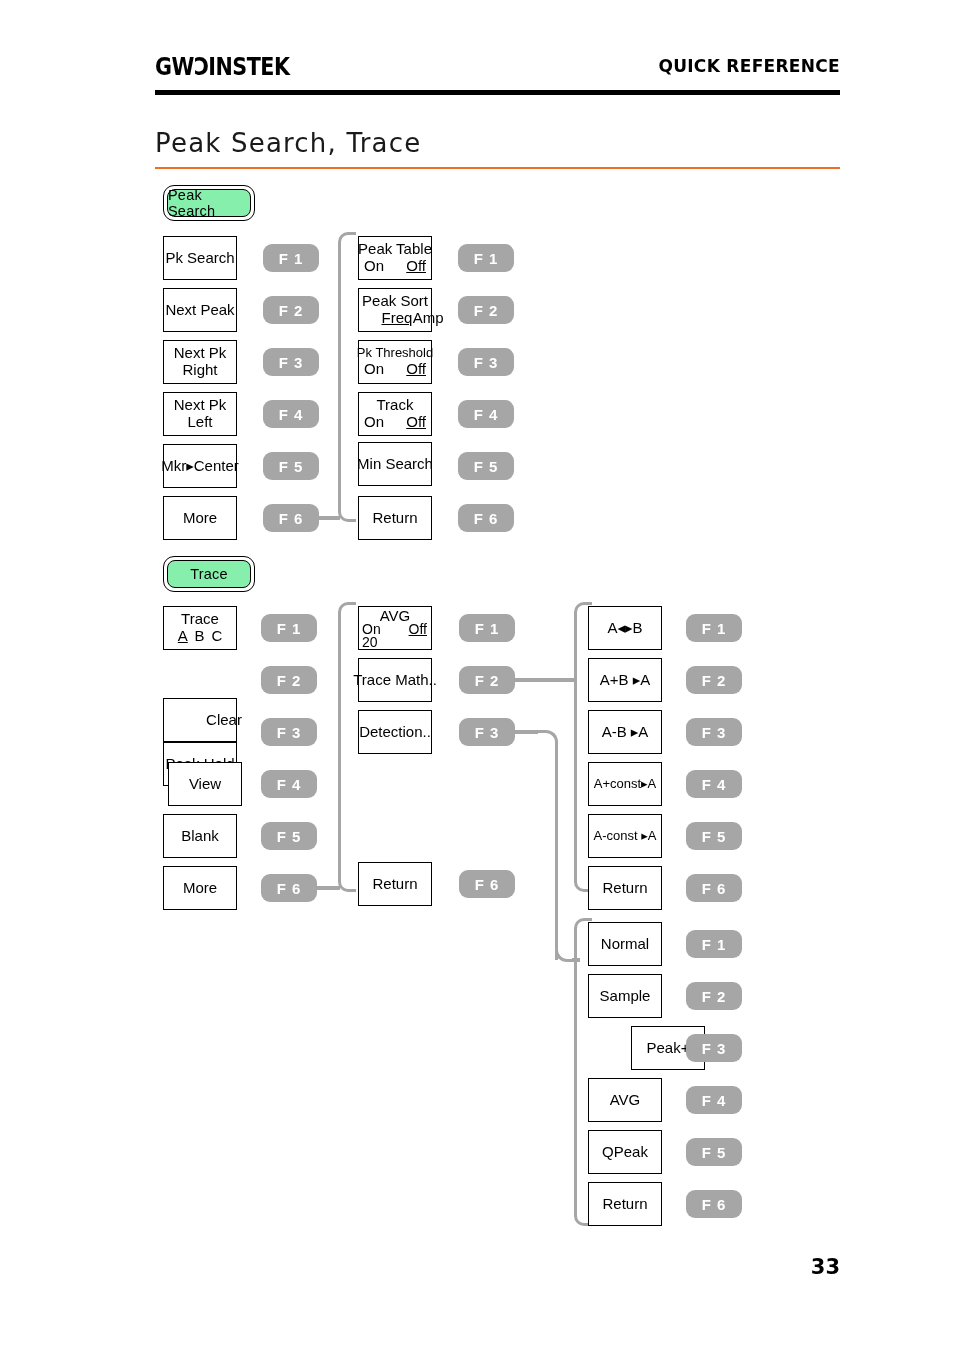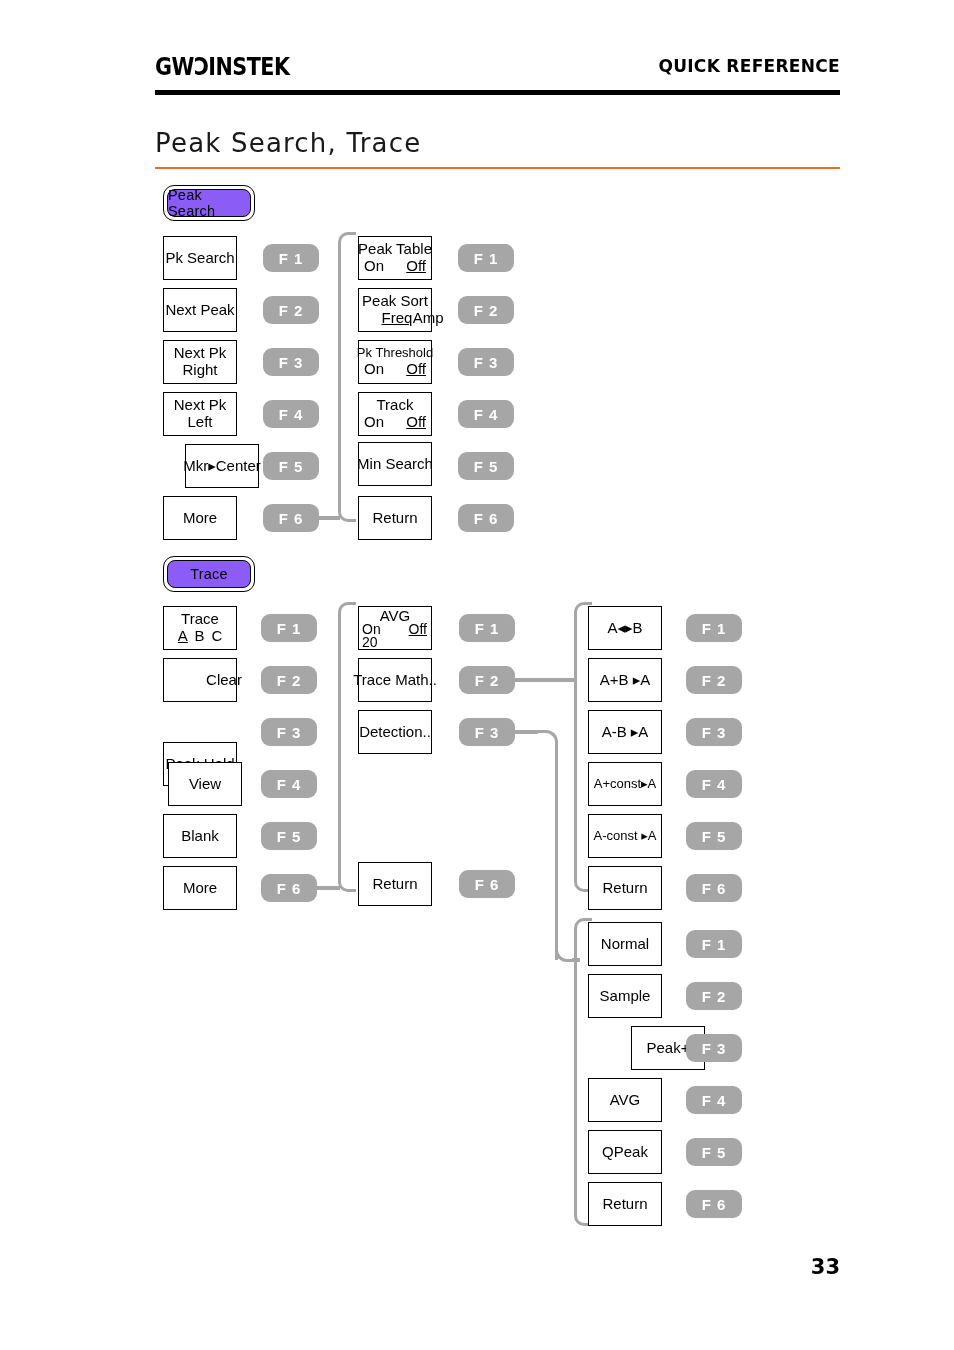--- a/index.html
+++ b/index.html
@@ -89,21 +89,21 @@
     box-sizing: border-box;
   }
   .hardkey .inner {
     position: absolute;
     left: 3px;
     top: 3px;
     right: 3px;
     bottom: 3px;
     border: 1.6px solid #000;
     border-radius: 8px;
-    background: #8b5cf6;
+    background: #86efac;
     box-sizing: border-box;
     display: flex;
     align-items: center;
     justify-content: center;
     font-size: 14.5px;
     letter-spacing: 0.2px;
   }
 
   
   .softkey {
@@ -259,21 +259,21 @@
   <span class="l2">Right</span>
 </div>
 <div class="fkey" style="left:263px; top:348px;">F 3</div>
 
 <div class="softkey two-line" style="left:163px; top:392px;">
   <span class="l1">Next Pk</span>
   <span class="l2">Left</span>
 </div>
 <div class="fkey" style="left:263px; top:400px;">F 4</div>
 
-<div class="softkey" style="left:163px; top:444px;margin-left:22px;">
+<div class="softkey" style="left:163px; top:444px;">
   <span class="l1">Mkr▸Center</span>
 </div>
 <div class="fkey" style="left:263px; top:452px;">F 5</div>
 
 <div class="softkey" style="left:163px; top:496px;">
   <span class="l1">More</span>
 </div>
 <div class="fkey" style="left:263px; top:504px;">F 6</div>
 
 <div class="wire" style="left:318px; top:516px; width:22px; height:3.5px;"></div>
@@ -332,21 +332,21 @@
 <div class="softkey toggle" style="left:163px; top:606px;">
   <span class="l1">Trace</span>
   <span class="abc-row">
     <span class="sel">A</span>
     <span>B</span>
     <span>C</span>
   </span>
 </div>
 <div class="fkey" style="left:261px; top:614px;">F 1</div>
 
-<div class="softkey" style="left:163px; top:658px;padding-left:48px;">
+<div class="softkey" style="left:163px; top:698px;padding-left:48px;">
   <span class="l1">Clear</span>
 </div>
 <div class="fkey" style="left:261px; top:666px;">F 2</div>
 
 <div class="softkey" style="left:163px; top:742px;">
   <span class="l1">Peak Hold</span>
 </div>
 <div class="fkey" style="left:261px; top:718px;">F 3</div>
 
 <div class="softkey" style="left:168px; top:762px;">

